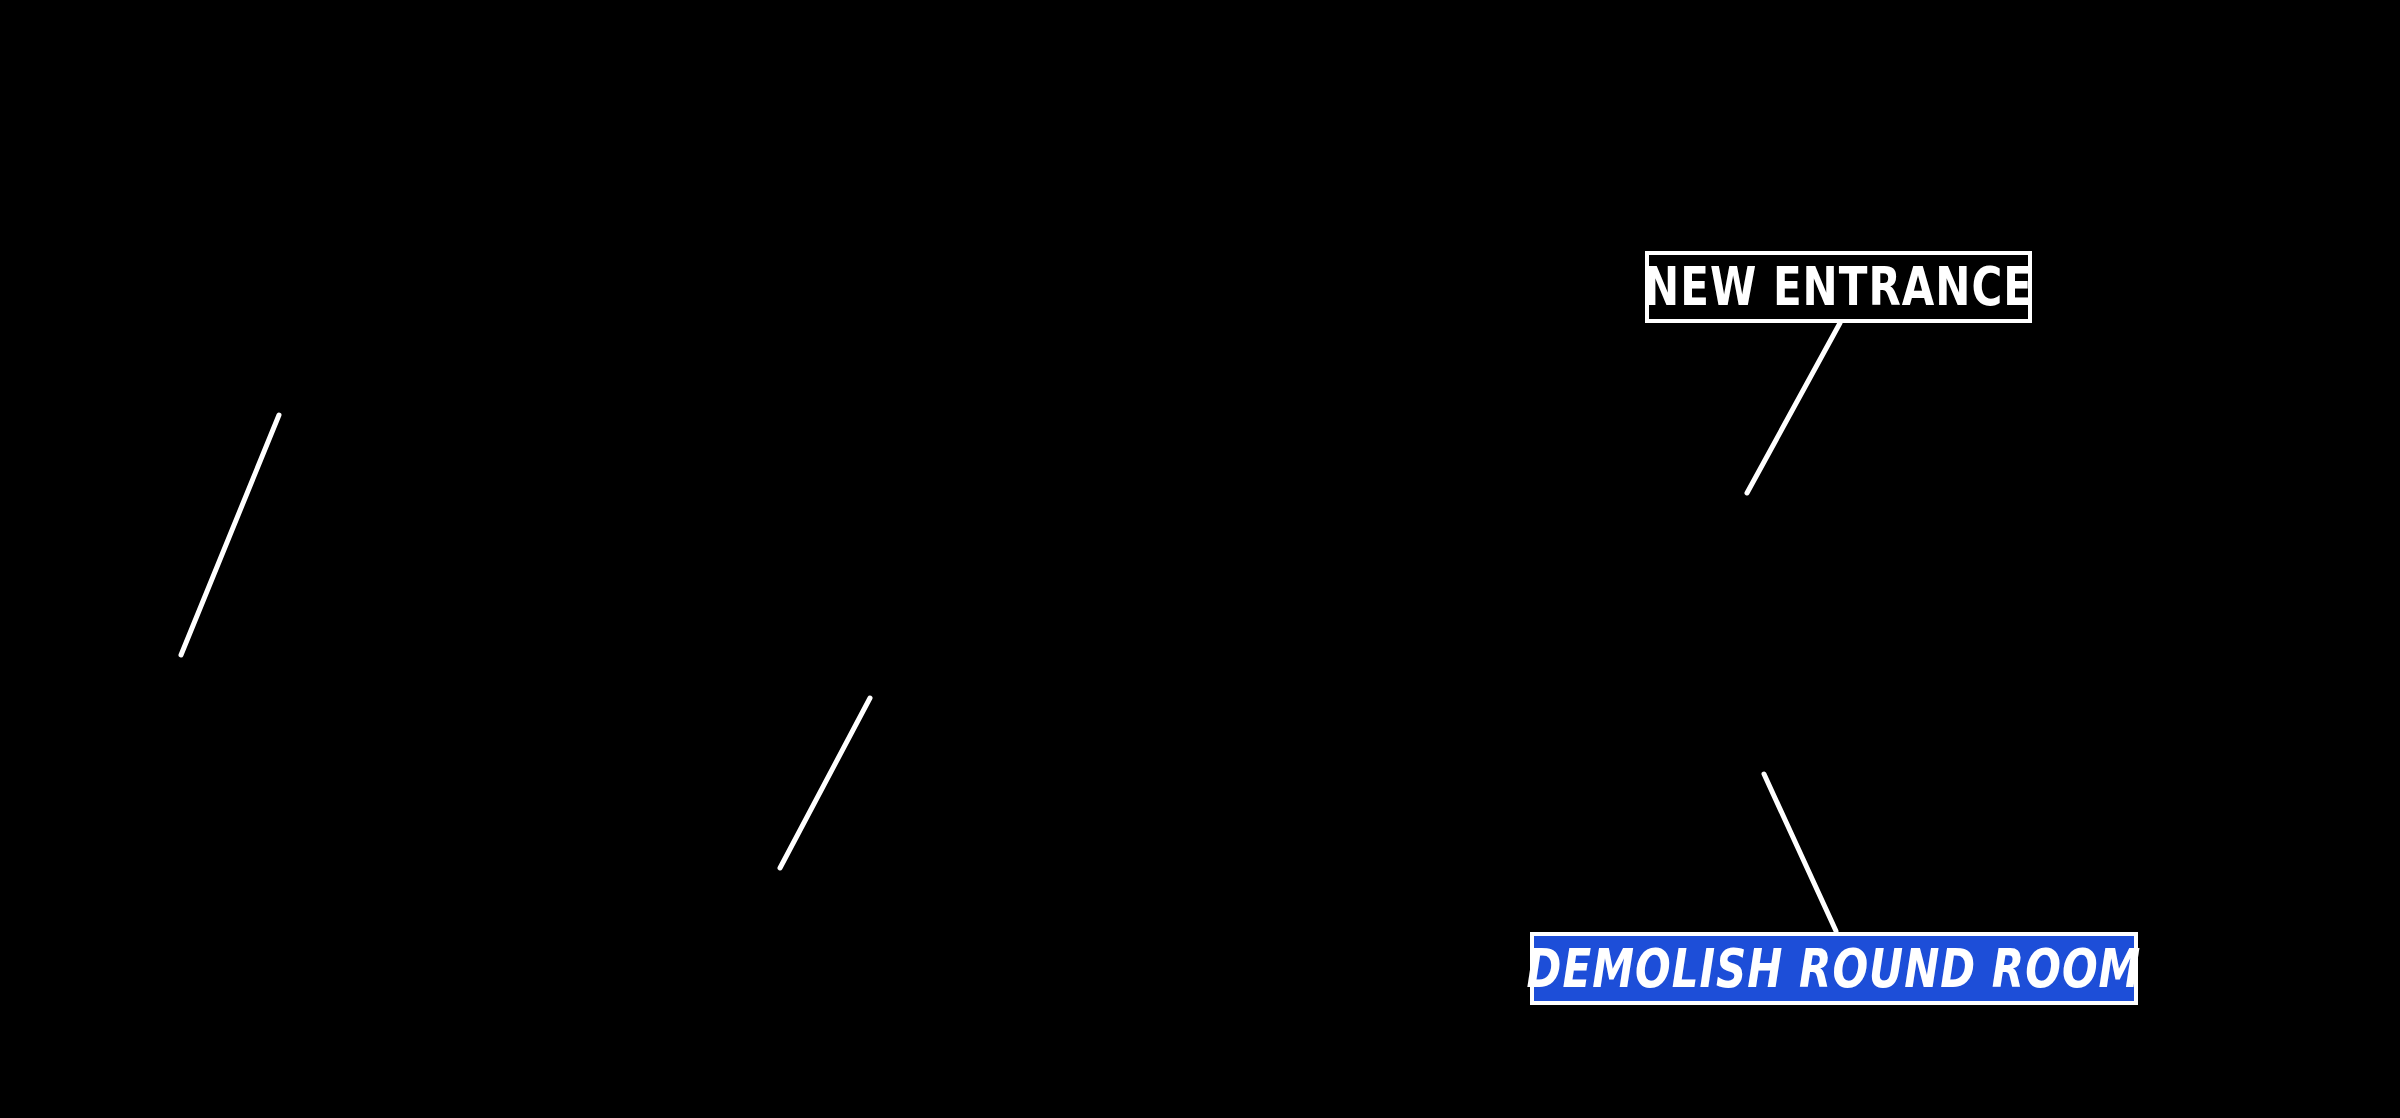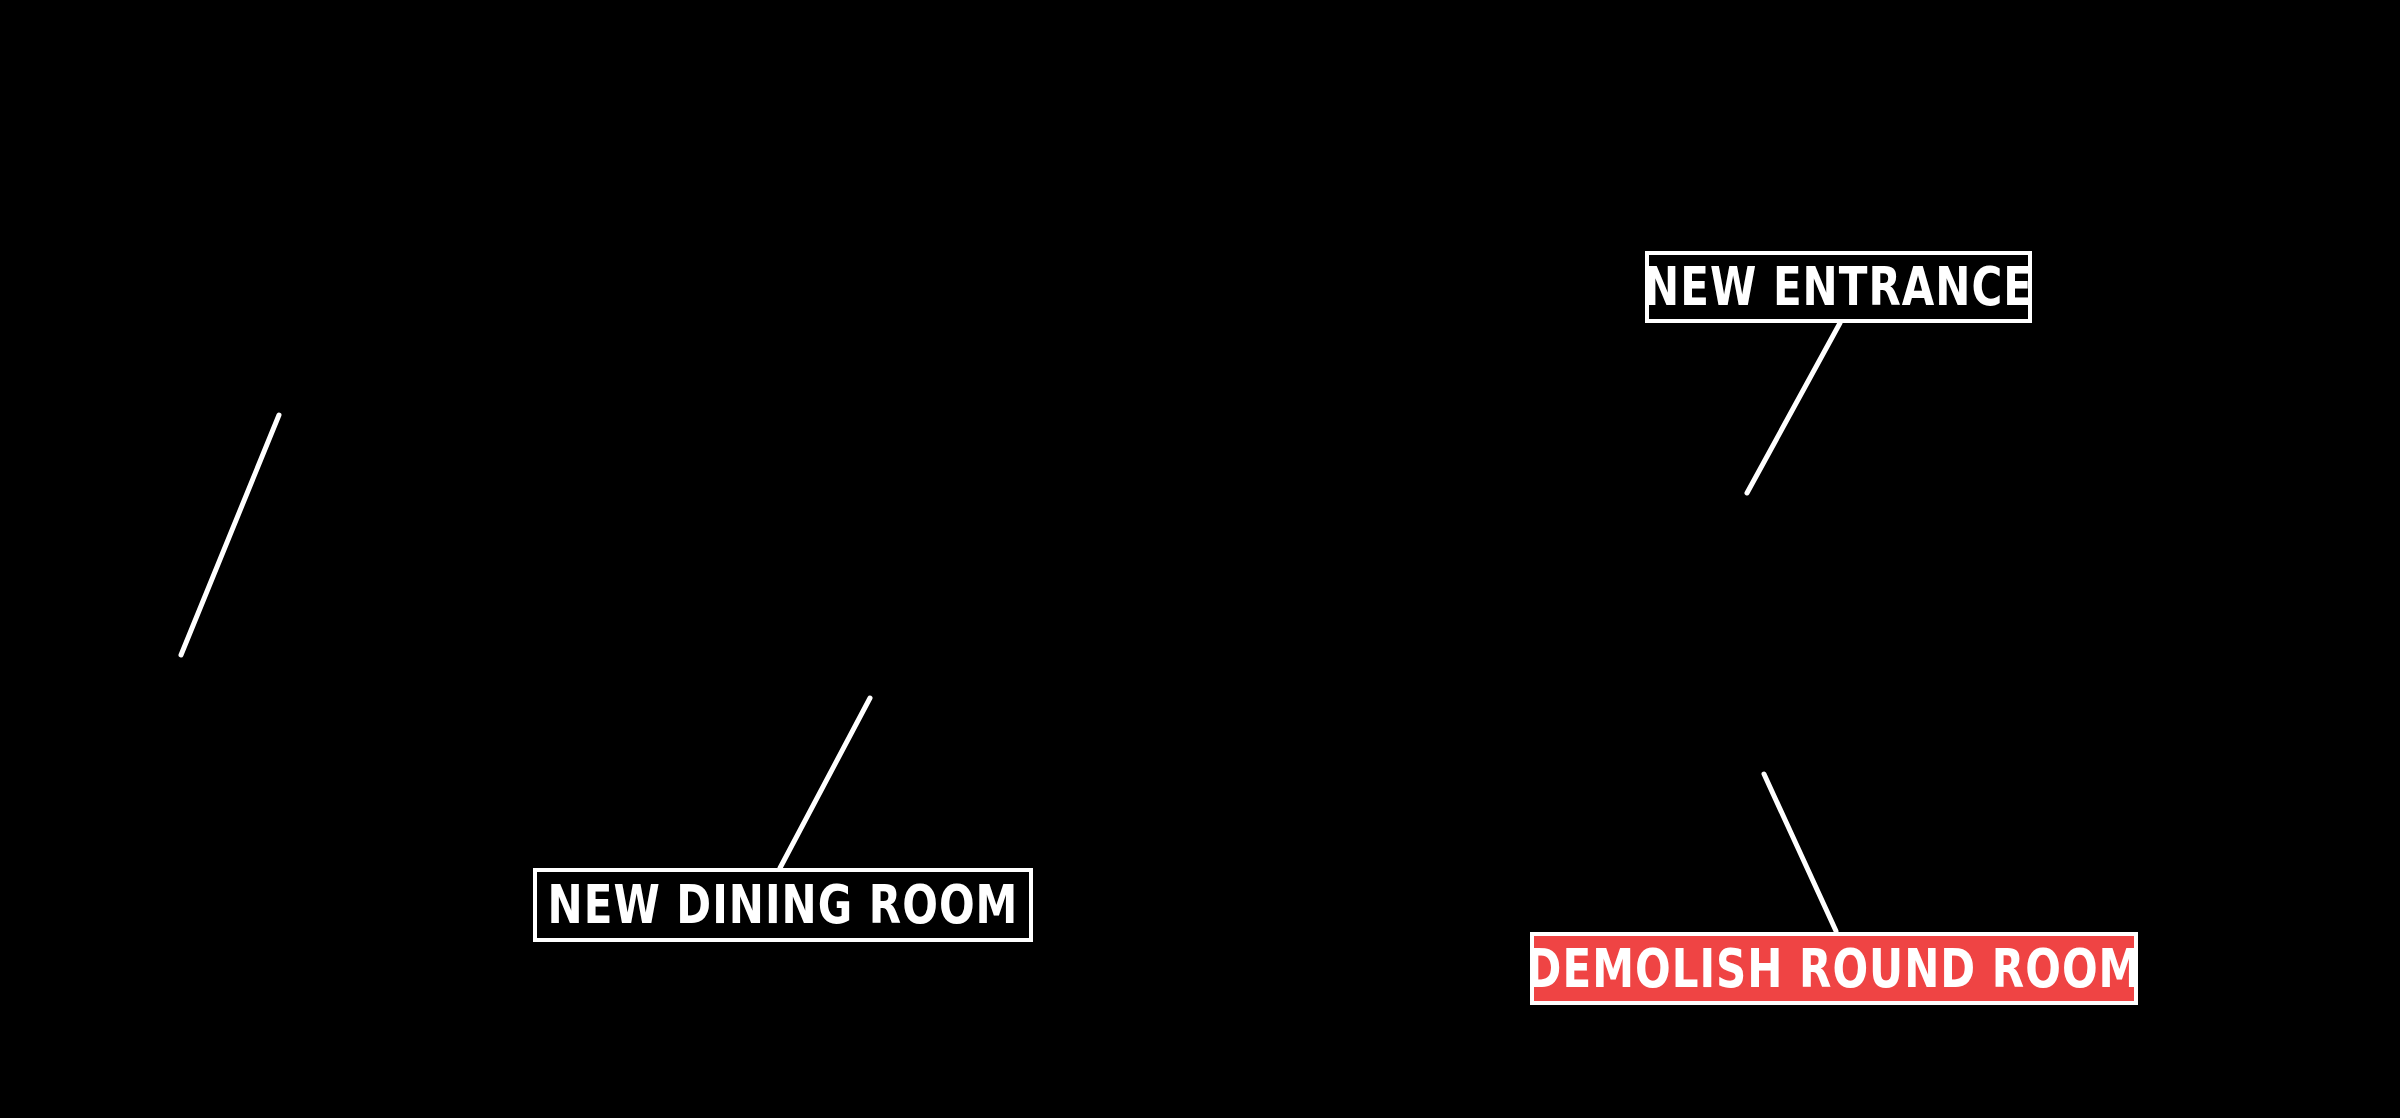--- a/index.html
+++ b/index.html
@@ -52,21 +52,18 @@
       <line x1="1840" y1="323" x2="1747" y2="493" stroke="#ffffff" stroke-width="5" stroke-linecap="round"></line>
       <line x1="870" y1="698" x2="780" y2="868" stroke="#ffffff" stroke-width="5" stroke-linecap="round"></line>
       <line x1="1764" y1="774" x2="1836" y2="931" stroke="#ffffff" stroke-width="5" stroke-linecap="round"></line>
     </svg>
 
 
   <div class="label-box" style="left: 1645px; top: 251px; width: 387px; height: 72px; border-width: 4px; border-color: rgb(255, 255, 255); background: rgb(0, 0, 0);">
     <span class="label-text" style="color: rgb(255, 255, 255);">NEW ENTRANCE</span>
   </div>
 
-  <div class="label-box" style="left: 533px; top: 868px; width: 500px; height: 74px; border-width: 4px; border-color: rgb(255, 255, 255); background: rgb(0, 0, 0);">
-    <span class="label-text" style="color: rgb(255, 255, 255);">NEW DINING ROOM</span>
-  </div>
 
-  <div class="label-box" style="left: 1530px; top: 932px; width: 608px; height: 73px; border-width: 4px; border-color: rgb(255, 255, 255); background: #ef4444;">
+  <div class="label-box" style="left: 1530px; top: 932px; width: 608px; height: 73px; border-width: 4px; border-color: rgb(255, 255, 255); background: #1d4ed8; font-style: italic;">
     <span class="label-text" style="color: rgb(255, 255, 255);">DEMOLISH ROUND ROOM</span>
   </div>
 
 </div>
 
 </body></html>

